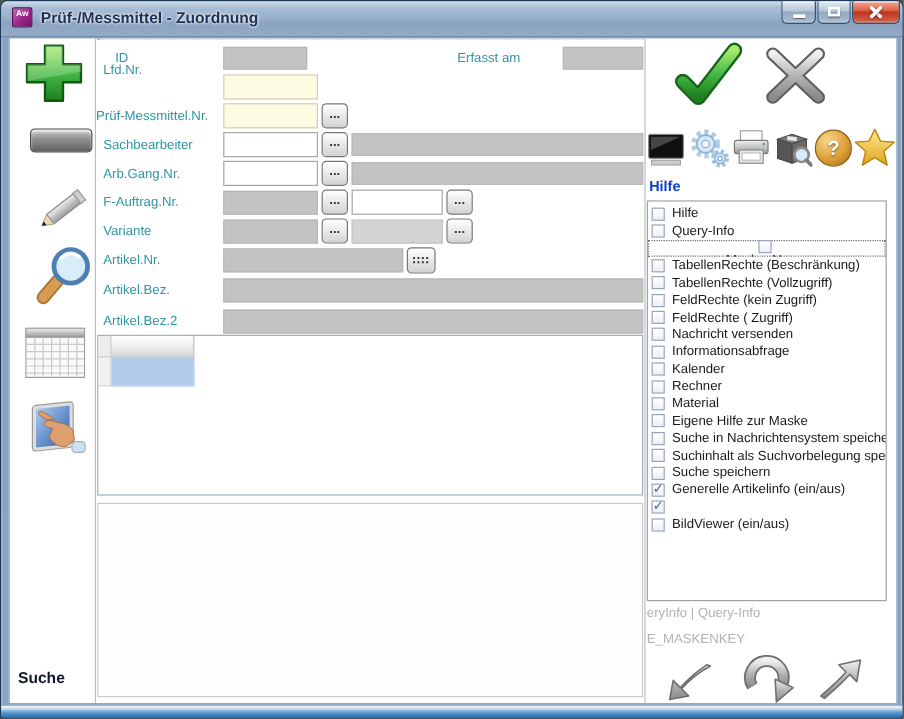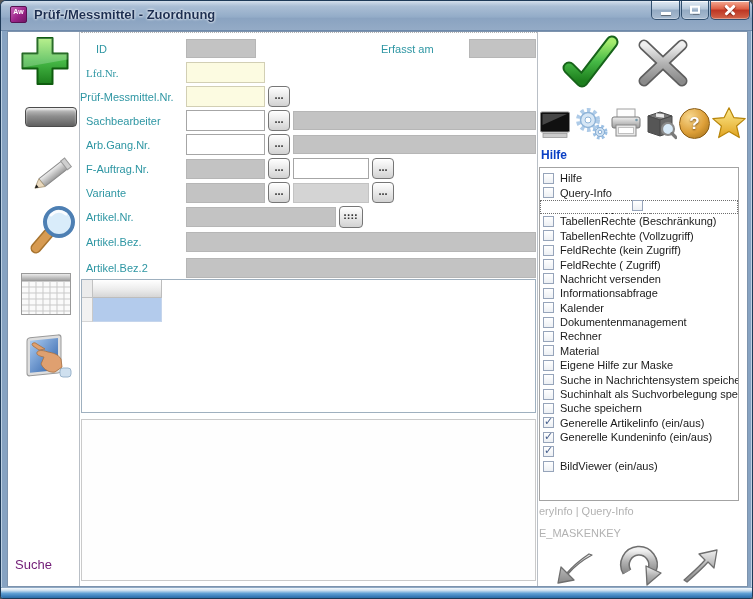--- a/index.html
+++ b/index.html
@@ -29,21 +29,21 @@
   
   .client{position:absolute;left:6px;top:30px;width:741px;height:556px;background:#fff;border:1px solid #7d93ad;}
   .vdiv{position:absolute;top:31px;height:554px;width:1px;background:#b9bfc6;}
   .bottombar{position:absolute;left:0;top:586px;width:753px;height:13px;
       background:linear-gradient(#f6fafd,#cfe1f0 20%,#61a0d4 45%,#3a7cb8 70%,#245a90 100%);
       border-top:1px solid #8fa9c4;}
   
   .tool{position:absolute;cursor:pointer;}
   .minus-shape{width:100%;height:100%;border:1px solid #4c4c4c;border-radius:4px;
       background:linear-gradient(#cdcdcd,#8e8e8e 45%,#616161);box-shadow:inset 0 2px 2px rgba(255,255,255,.65);}
-  .suche{position:absolute;left:14px;top:556px;font-size:13px;font-weight:normal;color:#701a75;}
+  .suche{position:absolute;left:14px;top:556px;font-size:13px;font-weight:bold;color:#0f172a;}
   
   .flabel{position:absolute;font-size:11px;color:#2e96a3;white-space:nowrap;}
   .fld{position:absolute;}
   .fld-gray{background:#c3c3c3;border:1px solid #b6b6b6;}
   .fld-gray2{background:#d4d4d4;border:1px solid #c3c3c3;}
   .fld-yellow{background:#fcfbe1;border:1px solid #d2cfb4;}
   input.fld-white{background:#fff;border:1px solid #a6a6a6;padding:0 3px;font-size:11px;}
   input.fld-yellow{padding:0 3px;font-size:11px;}
   .browse{position:absolute;width:22px;height:21px;border:1px solid #767676;border-radius:4px;
       background:linear-gradient(#ffffff,#e9e9e9 50%,#d2d2d2);font-size:11px;font-weight:bold;color:#333;
@@ -187,21 +187,21 @@
       <path d="M29 23 c-8 -3 -12 -1 -11 2 c1 2 7 3 7 3 l-3 7 c3 6 9 9 14 8 l7 -5 l-1 -8 c-3 -5 -8 -6 -13 -7 z" fill="#dfa070" stroke="#a87040" stroke-width="0.8"></path>
     </svg>
   </div>
   <div class="suche">Suche</div>
 
   <div class="flabel" style="left:85px;top:42px;margin-left:10px;">ID</div>
   <div class="fld fld-gray" style="left:185px;top:38px;width:70px;height:19px;"></div>
   <div class="flabel" style="left:380px;top:42px;">Erfasst am</div>
   <div class="fld fld-gray" style="left:468px;top:38px;width:67px;height:19px;"></div>
 
-  <div class="flabel" style="left:85px;top:66px;font-family:Liberation Serif, serif;">Lfd.Nr.</div>
+  <div class="flabel" style="left:85px;top:52px;">Lfd.Nr.</div>
   <input class="fld fld-yellow" style="left: 185px; top: 61px; width: 79px; height: 21px;">
 
   <div class="flabel" style="left:79px;top:90px;">Prüf-Messmittel.Nr.</div>
   <input class="fld fld-yellow" style="left: 185px; top: 85px; width: 79px; height: 21px;">
   <div class="browse" style="left:267px;top:85px;">...</div>
 
   <div class="flabel" style="left:85px;top:114px;">Sachbearbeiter</div>
   <input class="fld fld-white" style="left: 185px; top: 109px; width: 79px; height: 21px;">
   <div class="browse" style="left:267px;top:109px;">...</div>
   <div class="fld fld-gray" style="left:292px;top:110px;width:243px;height:19px;"></div>
@@ -344,24 +344,20 @@
       <div class="cb-row">
       <span class="cb"></span>
       <span class="cb-label">Informationsabfrage</span>
     </div>
       <div class="cb-row">
       <span class="cb"></span>
       <span class="cb-label">Kalender</span>
     </div>
       <div class="cb-row">
       <span class="cb"></span>
-      <span class="cb-label">Dokumentenmanagement</span>
-    </div>
-      <div class="cb-row">
-      <span class="cb"></span>
       <span class="cb-label">Rechner</span>
     </div>
       <div class="cb-row">
       <span class="cb"></span>
       <span class="cb-label">Material</span>
     </div>
       <div class="cb-row">
       <span class="cb"></span>
       <span class="cb-label">Eigene Hilfe zur Maske</span>
     </div>
@@ -373,24 +369,20 @@
       <span class="cb"></span>
       <span class="cb-label">Suchinhalt als Suchvorbelegung speic</span>
     </div>
       <div class="cb-row">
       <span class="cb"></span>
       <span class="cb-label">Suche speichern</span>
     </div>
       <div class="cb-row checked">
       <span class="cb"></span>
       <span class="cb-label">Generelle Artikelinfo (ein/aus)</span>
-    </div>
-      <div class="cb-row checked">
-      <span class="cb"></span>
-      <span class="cb-label">Generelle Kundeninfo (ein/aus)</span>
     </div>
       <div class="cb-row checked">
       <span class="cb"></span>
     </div>
       <div class="cb-row">
       <span class="cb"></span>
       <span class="cb-label">BildViewer (ein/aus)</span>
     </div>
     </div>
 

